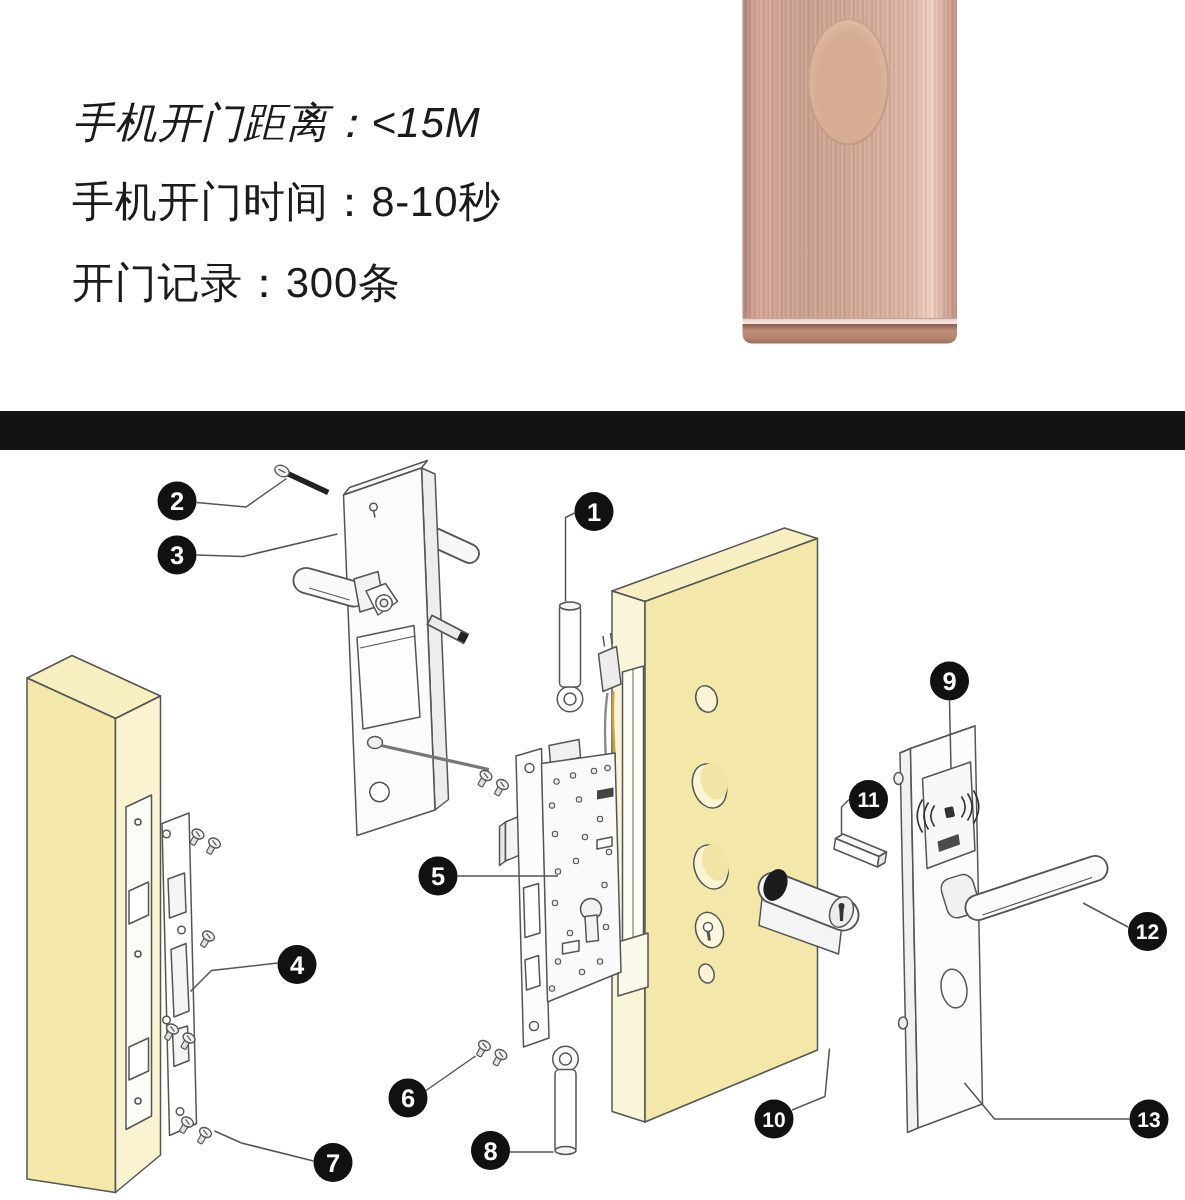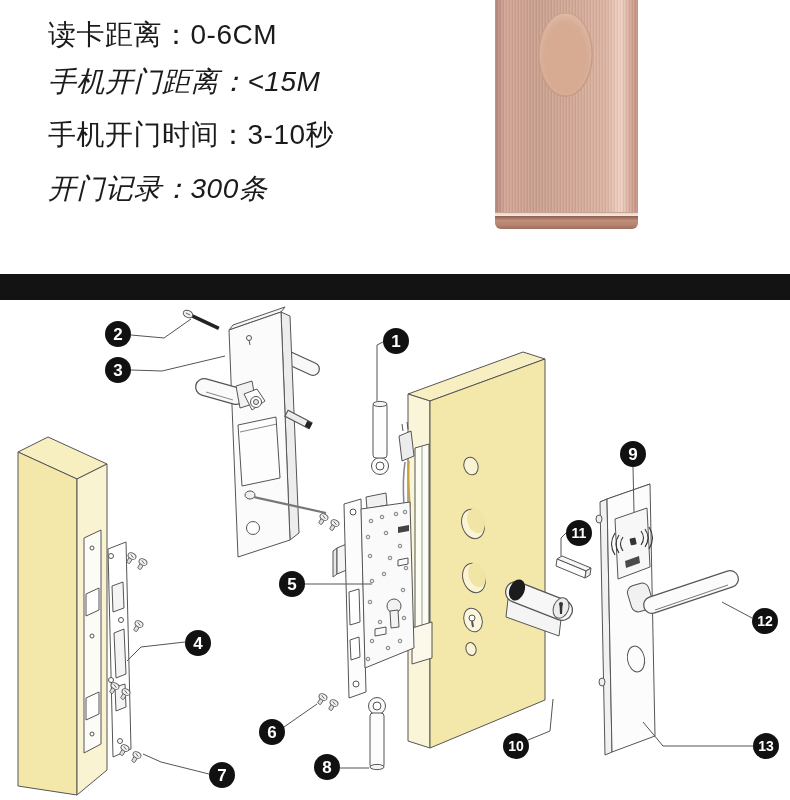--- a/index.html
+++ b/index.html
@@ -1,21 +1,21 @@
 <!DOCTYPE html>
 <html><head>
 <meta charset="utf-8">
 <style>
   html,body{margin:0;padding:0;background:#ffffff;}
   #stage{position:relative;width:790px;height:800px;background:#ffffff;overflow:hidden;
          font-family:"Liberation Sans","DejaVu Sans",sans-serif;}
   
   .spec-line{position:absolute;left:48px;font-size:28px;font-weight:500;color:#1b1b1b;
              letter-spacing:0.5px;white-space:nowrap;}
-  .spec-1{top:16px;} .spec-2{top:63px;font-style:italic;} .spec-3{top:116px;} .spec-4{top:170px;font-style:italic;}
+  .spec-1{top:16px;} .spec-2{top:63px;font-style:italic;} .spec-3{top:116px;} .spec-4{top:170px;}
   
   .device{position:absolute;left:495px;top:0;width:143px;height:229px;}
   .device-face{position:absolute;left:0;right:0;top:0;bottom:16px;
     background:
       repeating-linear-gradient(90deg, rgba(255,255,255,0.10) 0 1px, rgba(0,0,0,0) 1px 2px, rgba(90,50,40,0.07) 2px 3px),
       linear-gradient(90deg,#b2847a 0%,#d3a595 7%,#c99f8e 28%,#d2a897 55%,#dcb4a3 78%,#eed2c2 88%,#d4a695 95%,#c09183 100%);
     border-bottom:1px solid #c9a395;}
   .device-oval{position:absolute;left:43px;top:12px;width:55px;height:85px;border-radius:50%;
     background:#d7ab92;box-shadow:inset 0 0 0 1.5px rgba(150,100,80,0.28), inset 0 4px 10px rgba(255,255,255,0.25);}
   .device-seam{position:absolute;left:0;right:0;bottom:13px;height:3px;
@@ -27,23 +27,22 @@
   .divider{position:absolute;left:0;top:274px;width:790px;height:26px;background:#131313;}
   
   #diagram-svg{position:absolute;left:0;top:300px;}
   .badge-num{font-family:"Liberation Sans","DejaVu Sans",sans-serif;font-weight:bold;fill:#ffffff;}
 </style>
 </head>
 <body>
 
 <div id="stage">
 
-  <div class="spec-line spec-1">读卡距离：0-6CM</div>
   <div class="spec-line spec-2">手机开门距离：&lt;15M</div>
-  <div class="spec-line spec-3">手机开门时间：3-10秒</div>
+  <div class="spec-line spec-3">手机开门时间：8-10秒</div>
   <div class="spec-line spec-4">开门记录：300条</div>
 
   <div class="device">
     <div class="device-face"></div>
     <div class="device-oval"></div>
     <div class="device-seam"></div>
     <div class="device-cap"></div>
   </div>
 
   <div class="divider"></div>

